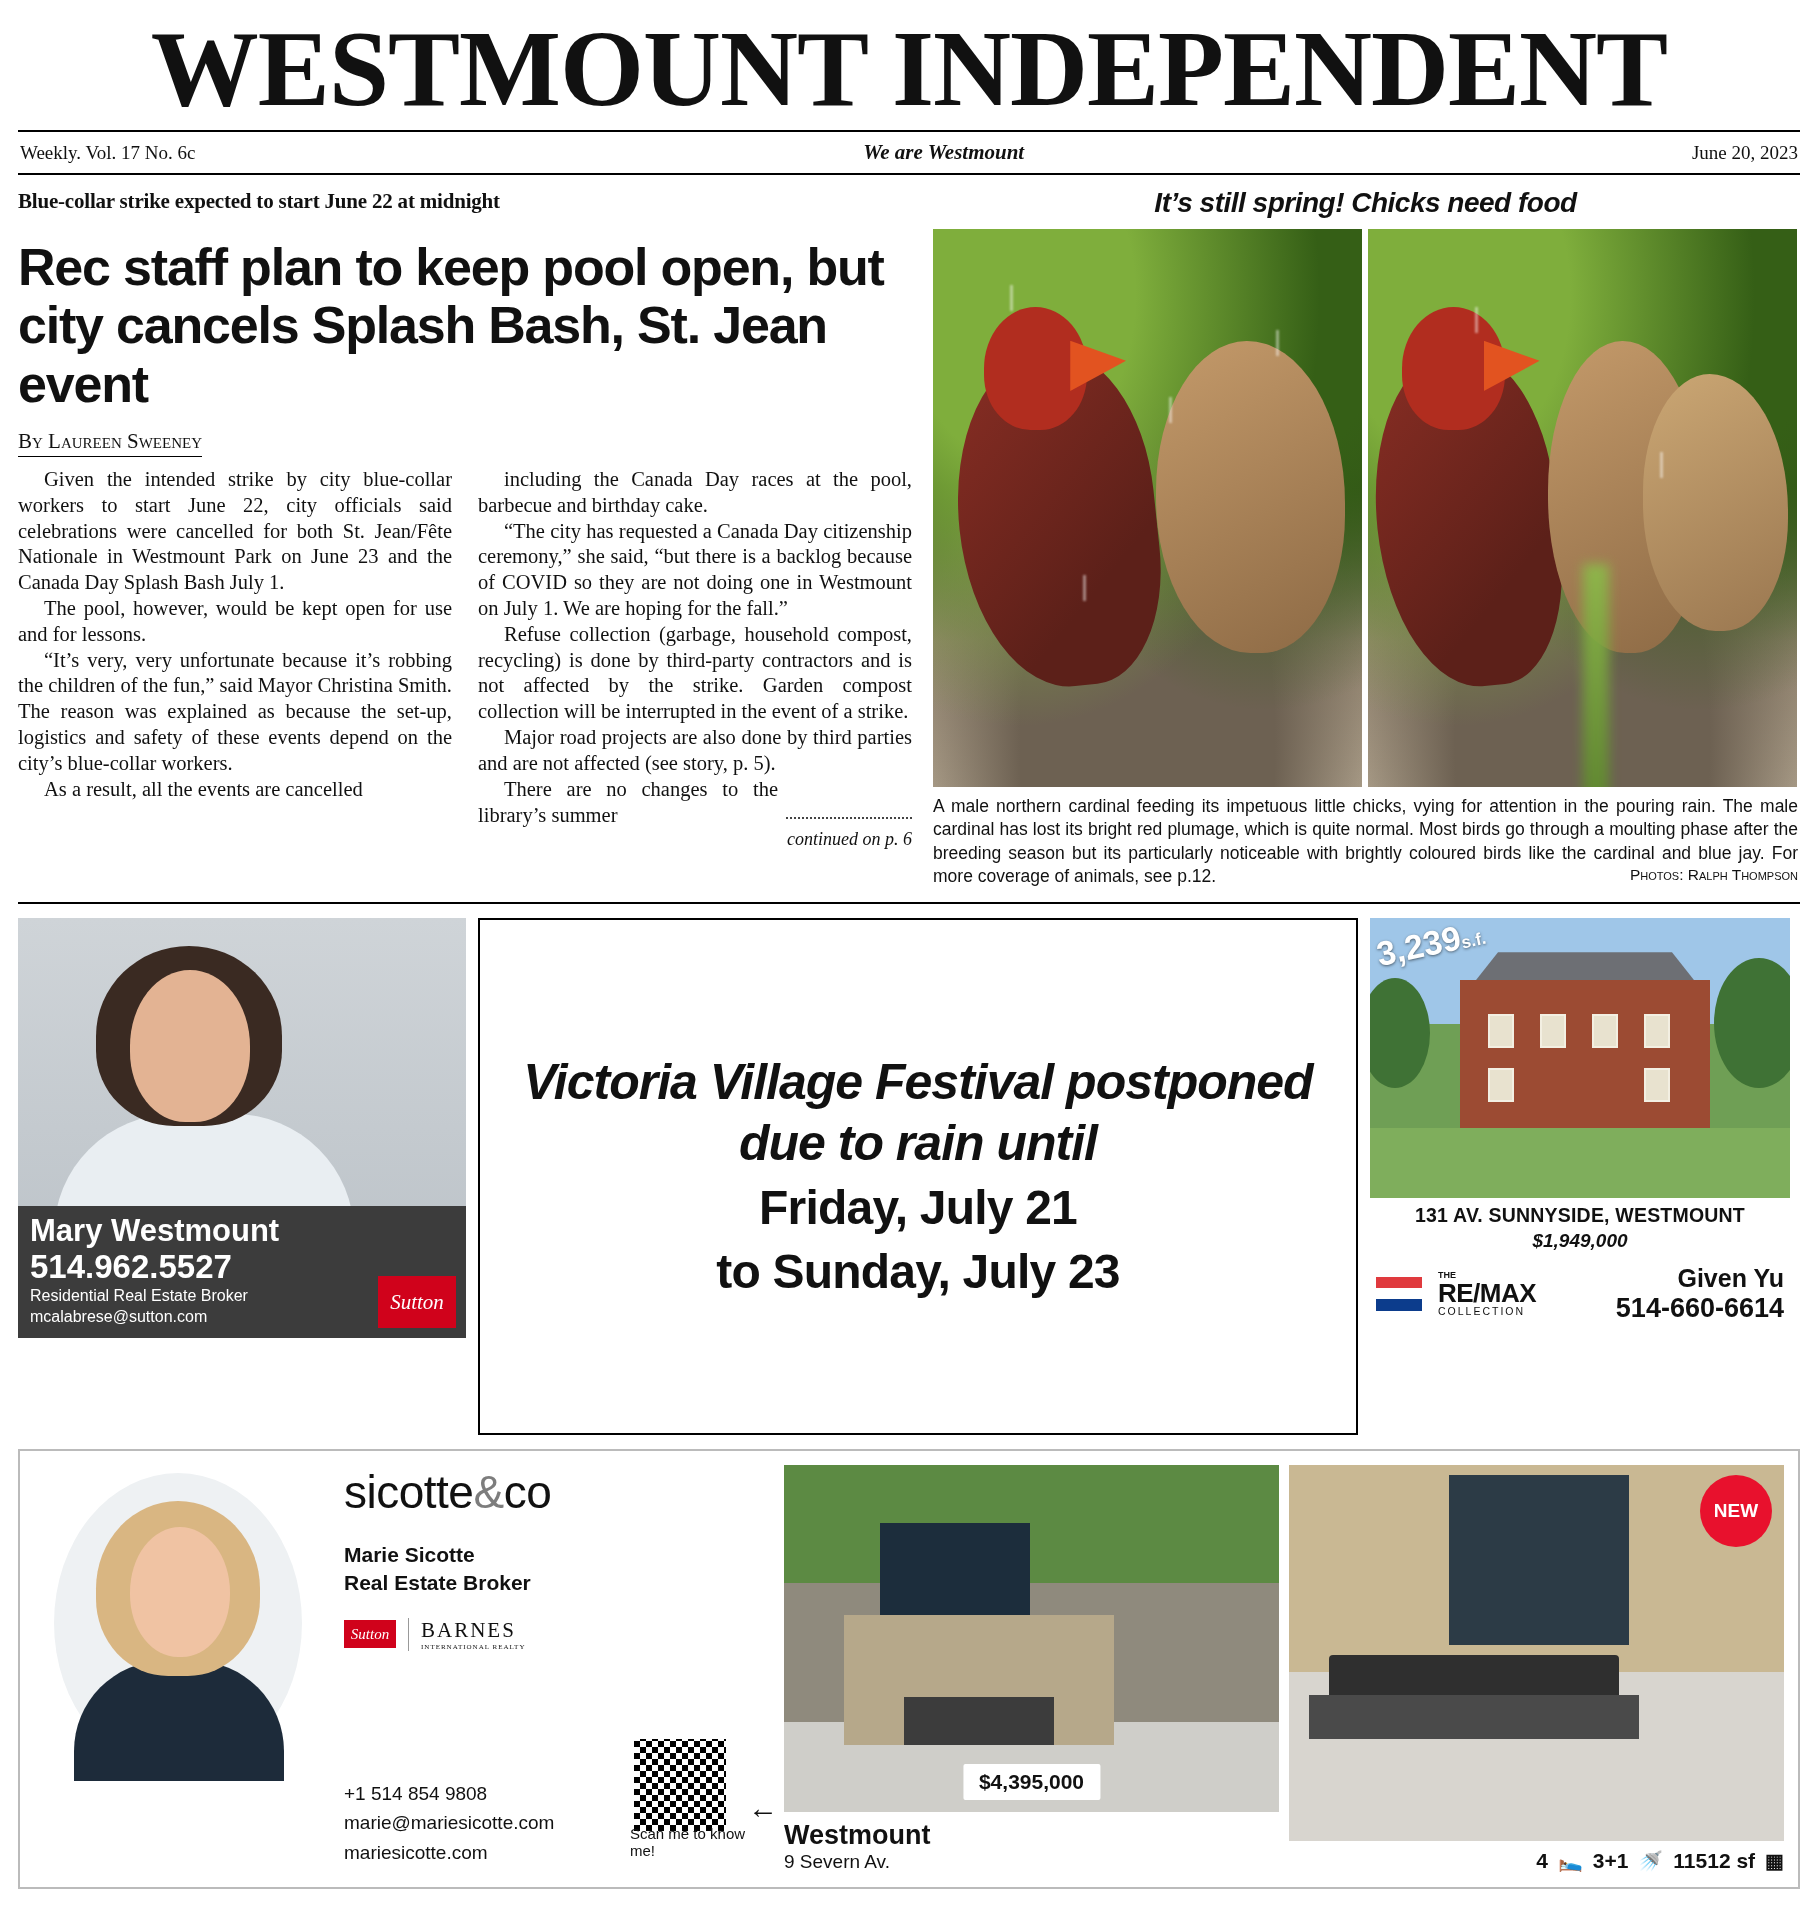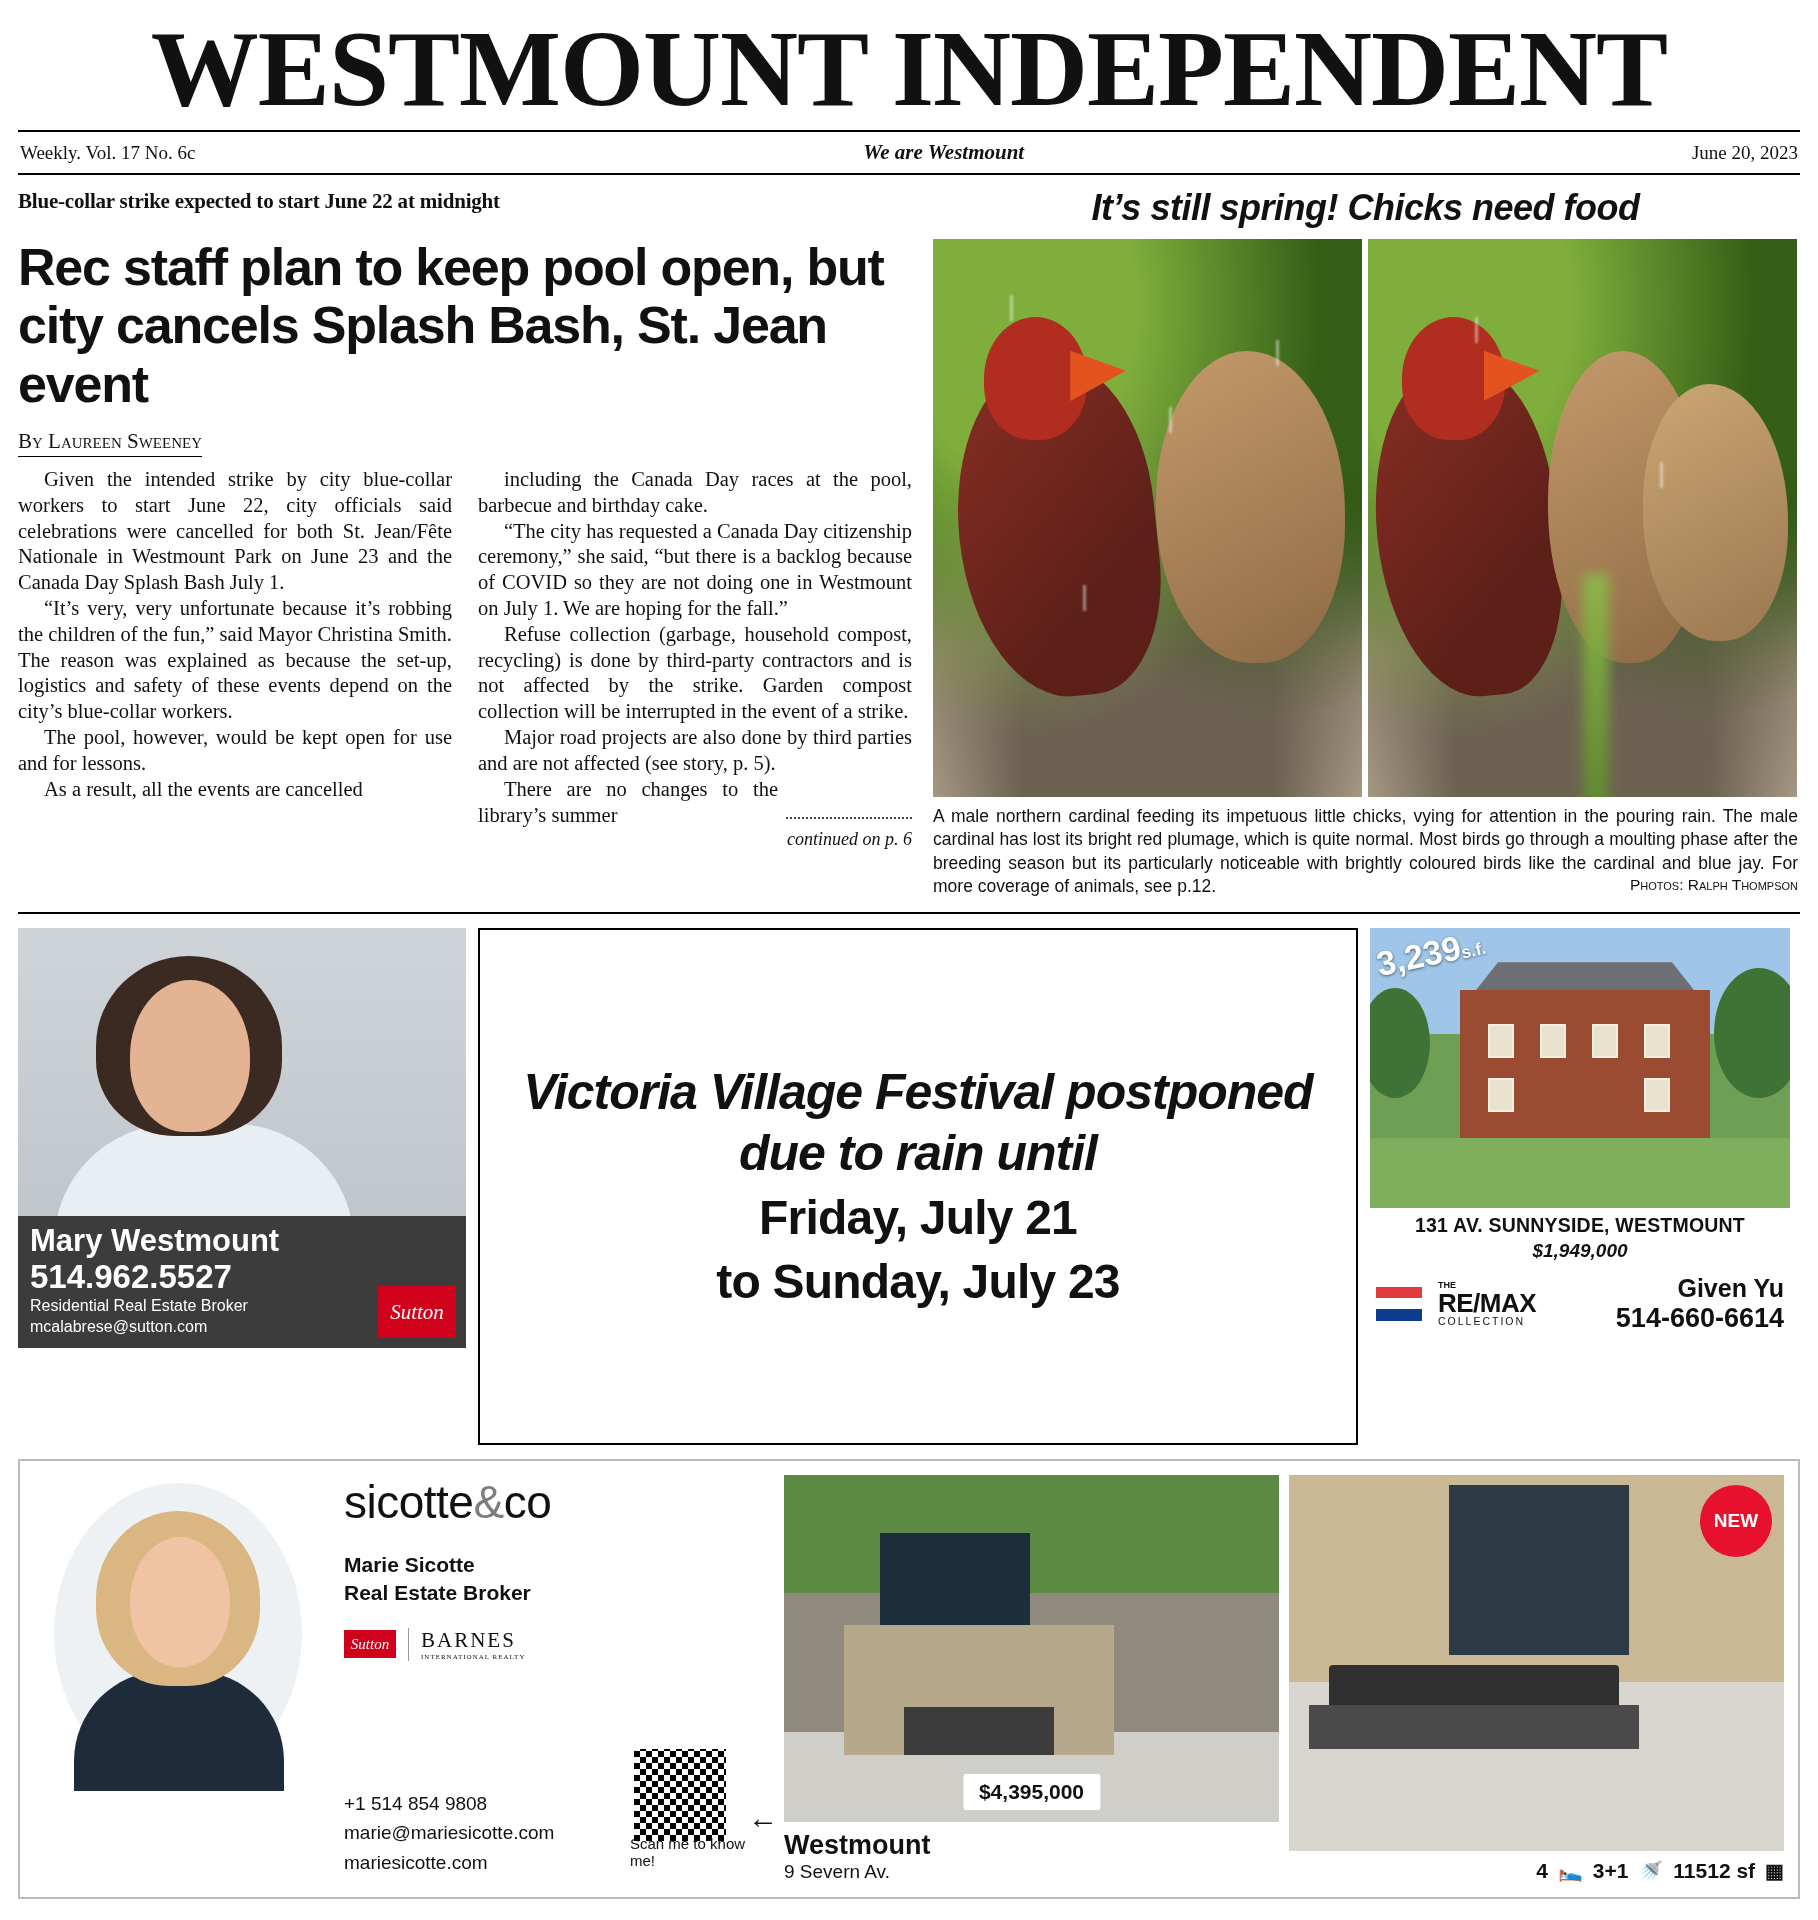--- a/index.html
+++ b/index.html
@@ -72,21 +72,21 @@
   }
   .contd {
     font-style: italic; font-size: 18px; white-space: nowrap; padding-left: 6px;
   }
 
   .photo-title {
     text-align: center;
     font-family: "Liberation Sans", sans-serif;
     font-style: italic;
     font-weight: bold;
-    font-size: 36px;
+    font-size: 28px;
     margin: 0 0 10px 0;
     letter-spacing: -0.5px;
   }
   .bird-row { display: flex; gap: 6px; }
   .bird-photo { width: 429px; height: 558px; position: relative; overflow: hidden; }
   .caption {
     font-family: "Liberation Sans", sans-serif;
     font-size: 17.5px;
     line-height: 1.33;
     margin-top: 8px;
@@ -322,22 +322,22 @@
 
   <div class="top">
 
     <div class="top-left">
       <div class="kicker">Blue-collar strike expected to start June 22 at midnight</div>
       <div class="headline">Rec staff plan to keep pool open, but city cancels Splash Bash, St. Jean event</div>
       <div class="byline">By Laureen Sweeney</div>
       <div class="cols">
         <div class="col">
           <p class="first">Given the intended strike by city blue-collar workers to start June 22, city officials said celebrations were cancelled for both St. Jean/Fête Nationale in Westmount Park on June 23 and the Canada Day Splash Bash July 1.</p>
+          <p>The pool, however, would be kept open for use and for lessons.</p>
           <p>“It’s very, very unfortunate because it’s robbing the children of the fun,” said Mayor Christina Smith. The reason was explained as because the set-up, logistics and safety of these events depend on the city’s blue-collar workers.</p>
-          <p>The pool, however, would be kept open for use and for lessons.</p>
           <p>As a result, all the events are cancelled</p>
         </div>
         <div class="col">
           <p>including the Canada Day races at the pool, barbecue and birthday cake.</p>
           <p>“The city has requested a Canada Day citizenship ceremony,” she said, “but there is a backlog because of COVID so they are not doing one in Westmount on July 1. We are hoping for the fall.”</p>
           <p>Refuse collection (garbage, household compost, recycling) is done by third-party contractors and is not affected by the strike. Garden compost collection will be interrupted in the event of a strike.</p>
           <p>Major road projects are also done by third parties and are not affected (see story, p. 5).</p>
           <div class="contd-row">
             <p style="flex:0 0 300px">There are no changes to the library’s summer</p>
             <div class="contd-dots"></div>

